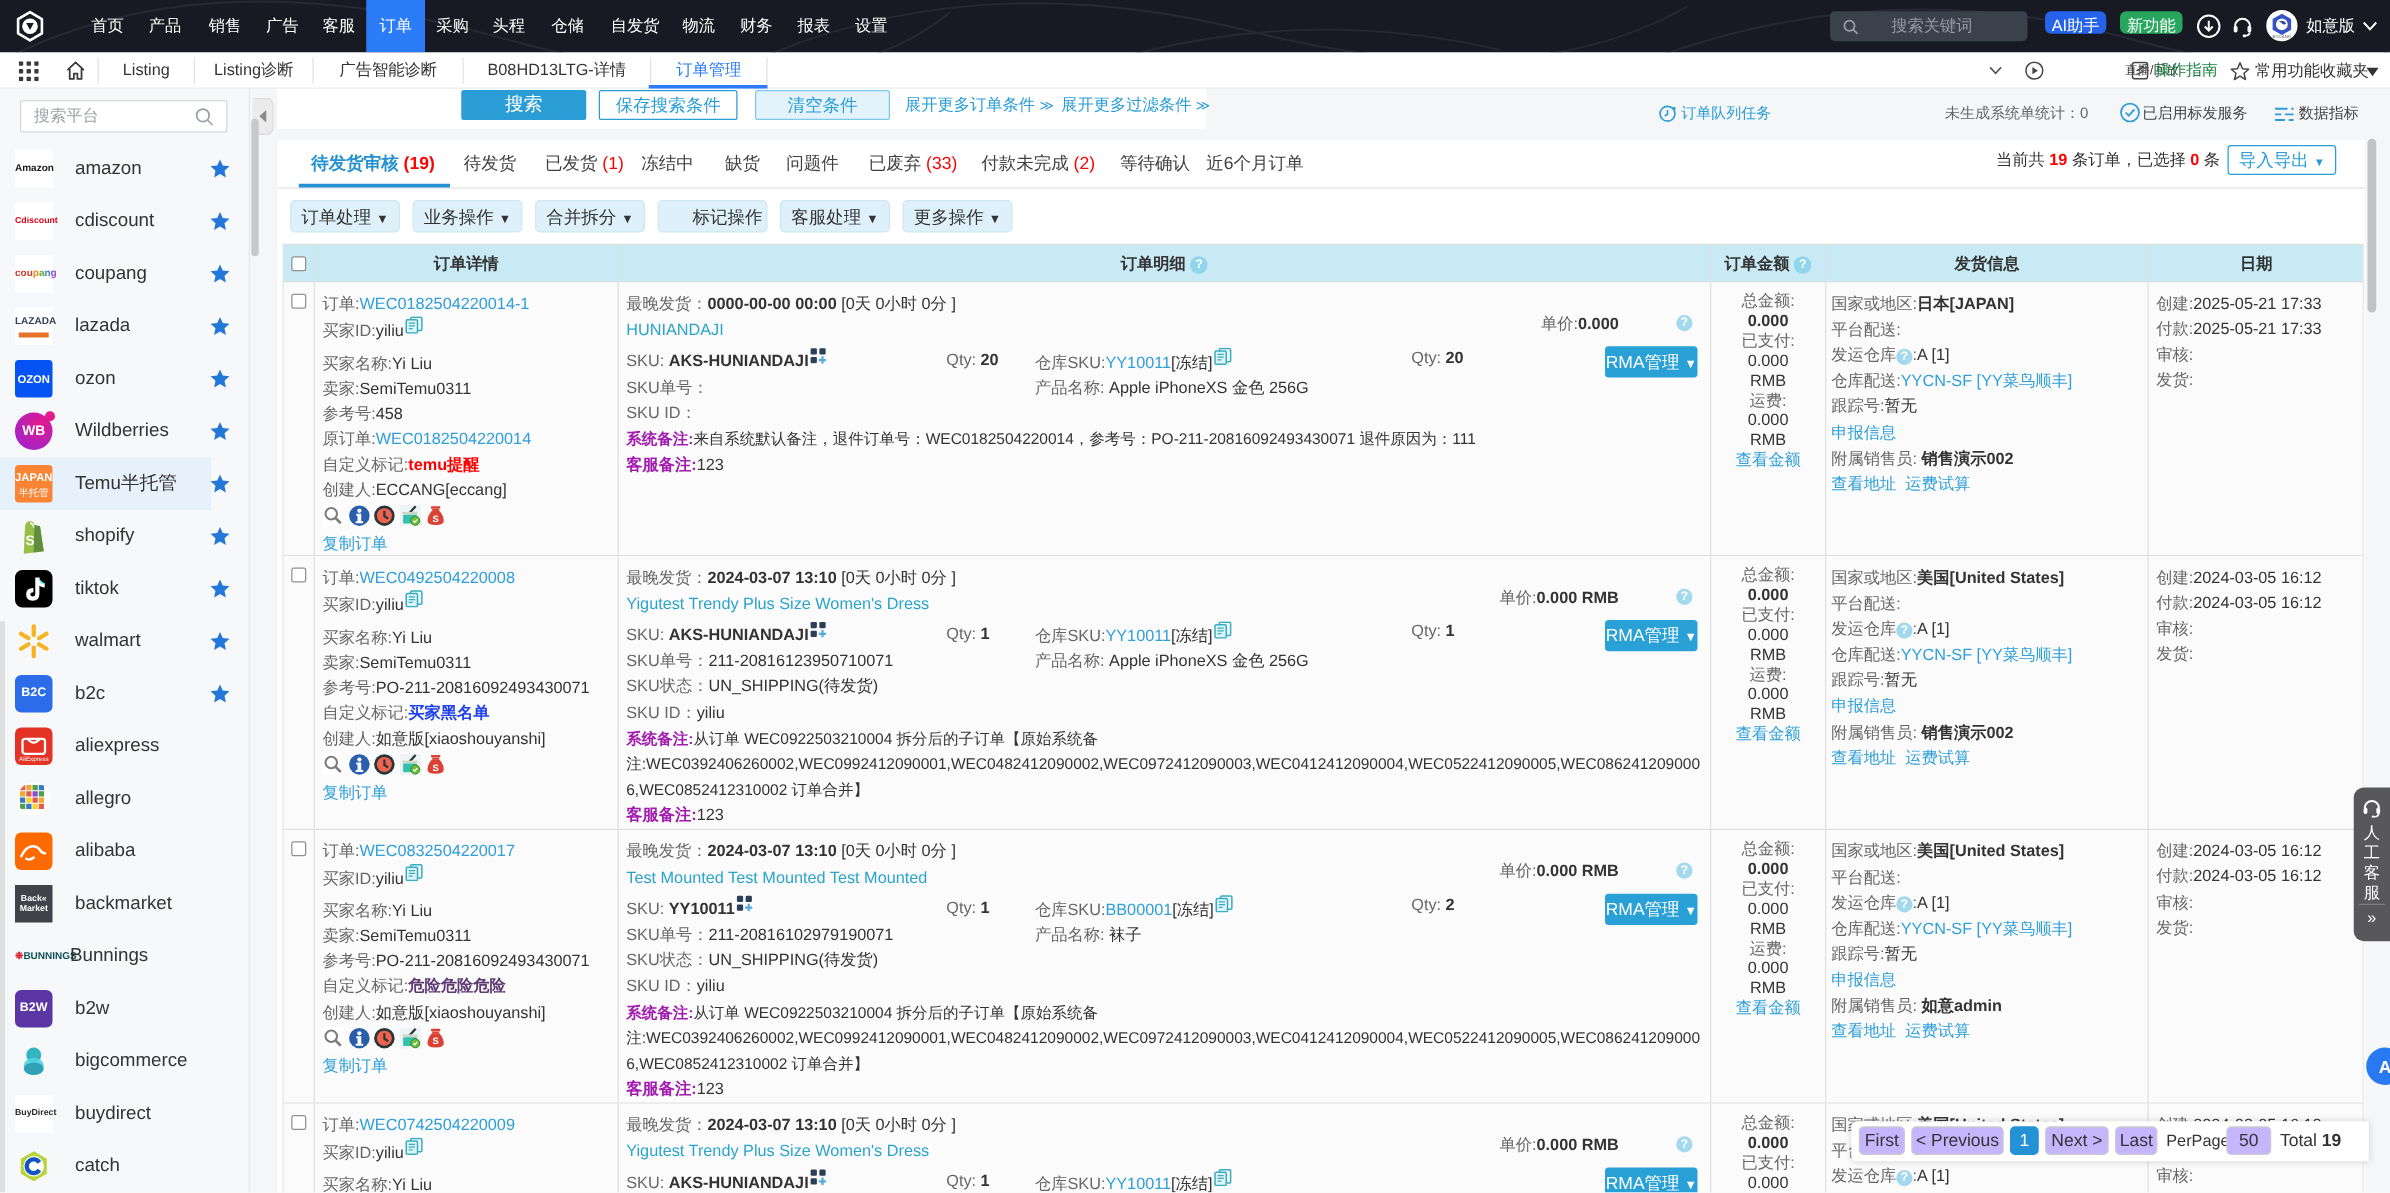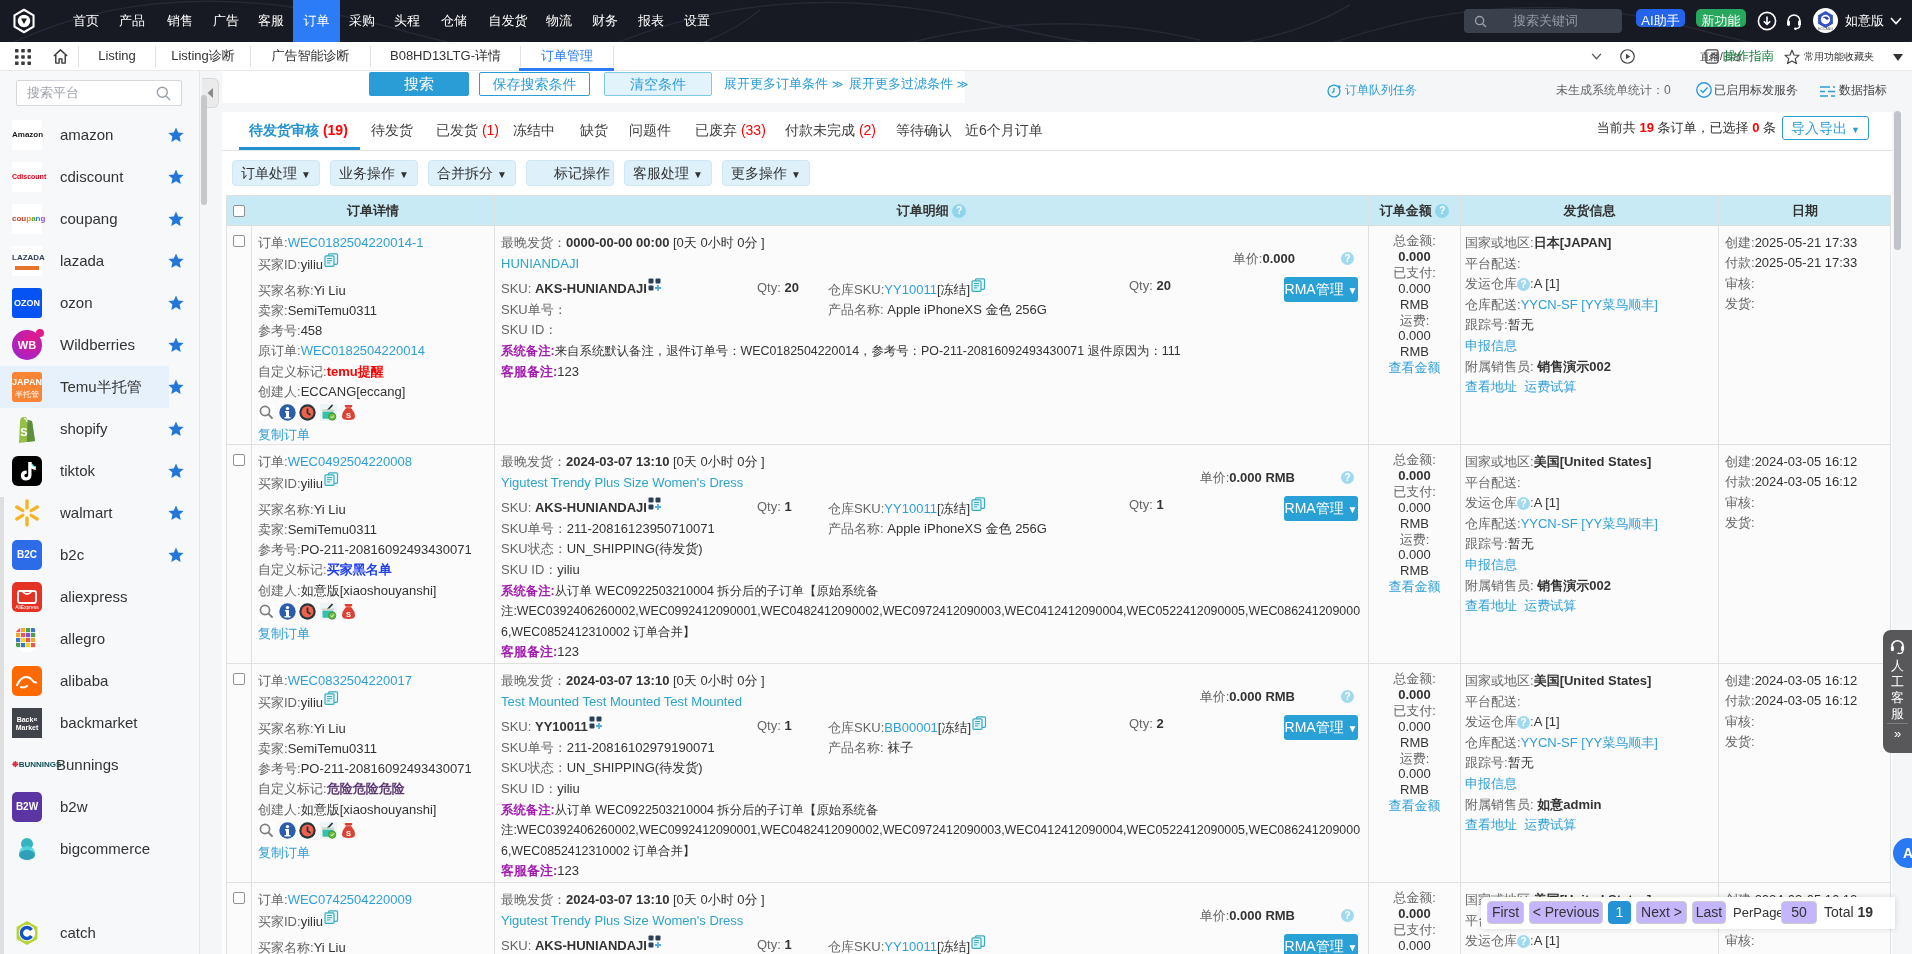--- a/index.html
+++ b/index.html
@@ -173,21 +173,21 @@
   </svg>
   <div style="position:absolute;left:1700px;top:0;line-height:29px;font-size:10px;color:#333;">直播/回放</div>
   <svg width="14" height="15" viewBox="0 0 15 16" style="position:absolute;left:1705px;top:7px">
     <rect x="1" y="1" width="13" height="14" rx="2" fill="none" stroke="#454545" stroke-width="1.3"></rect>
     <path d="M7.5 4.5 L10.5 4.5 M4.5 8 L10.5 5.2 M4.5 11.5 L10.5 8.4" stroke="#454545" stroke-width="1.2"></path>
   </svg>
   <div style="position:absolute;left:1724px;top:0;line-height:29px;font-size:12.5px;color:#15803d;">操作指南</div>
   <svg width="16" height="16" viewBox="0 0 16 16" style="position:absolute;left:1784px;top:7px">
     <path d="M8 1.2 L10 6 L15 6.4 L11.2 9.6 L12.4 14.6 L8 11.9 L3.6 14.6 L4.8 9.6 L1 6.4 L6 6 Z" fill="none" stroke="#454545" stroke-width="1.2" stroke-linejoin="round"></path>
   </svg>
-  <div style="position:absolute;left:1804px;top:0;line-height:29px;font-size:10px;color:#333;">常用功能收藏夹</div>
+  <div style="position:absolute;left:1804px;top:0;line-height:29px;font-size:13px;color:#333;">常用功能收藏夹</div>
   <svg width="10" height="7" viewBox="0 0 10 7" style="position:absolute;left:1893px;top:12px">
       <path d="M0 0 L10 0 L5 7 Z" fill="#333"></path>
     </svg>
 </div>
 <div class="sidebar" id="sidebar">
   <div class="sb-search">搜索平台
     <svg width="15" height="15" viewBox="0 0 15 15" style="position:absolute;right:10px;top:5px">
         <circle cx="6.3" cy="6.3" r="5" fill="none" stroke="#9aa0a8" stroke-width="1.4"></circle>
         <path d="M10 10 L14 14" stroke="#9aa0a8" stroke-width="1.4"></path>
       </svg>
@@ -350,20 +350,24 @@
       <div class="logo" style="background:#5c35a4;border-radius:5px;text-align:center;"><span style="font-size:10px;font-weight:bold;color:#fff;line-height:30px;">B2W</span></div>
       <div class="pname">b2w</div>
     </div>
   <div class="plat" style="top:756.6px">
       <div class="logo"><svg width="30" height="30" viewBox="0 0 30 30">
           <circle cx="15" cy="10" r="6" fill="#34b3c1"></circle>
           <ellipse cx="15" cy="19" rx="8" ry="7" fill="#4fd4e0" opacity="0.9"></ellipse>
           <ellipse cx="15" cy="21" rx="8" ry="5" fill="#2a9ab2" opacity="0.9"></ellipse>
         </svg></div>
       <div class="pname">bigcommerce</div>
+    </div>
+  <div class="plat" style="top:798.6px">
+      <div class="logo" style="background:#fff;text-align:center;"><span style="font-size:7px;font-weight:bold;color:#27282c;line-height:30px;">BuyDirect</span></div>
+      <div class="pname">buydirect</div>
     </div>
   <div class="plat" style="top:840.6px">
       <div class="logo"><svg width="30" height="30" viewBox="0 0 30 30">
           <path d="M15 3 L25.4 9 V21 L15 27 L4.6 21 V9 Z" fill="#b6d435"></path>
           <circle cx="15" cy="15" r="8.2" fill="#fff"></circle>
           <path d="M19.5 18 a5.5 5.5 0 1 1 0 -6" fill="none" stroke="#1453c4" stroke-width="3.4"></path>
         </svg></div>
       <div class="pname">catch</div>
     </div>
 </div>

